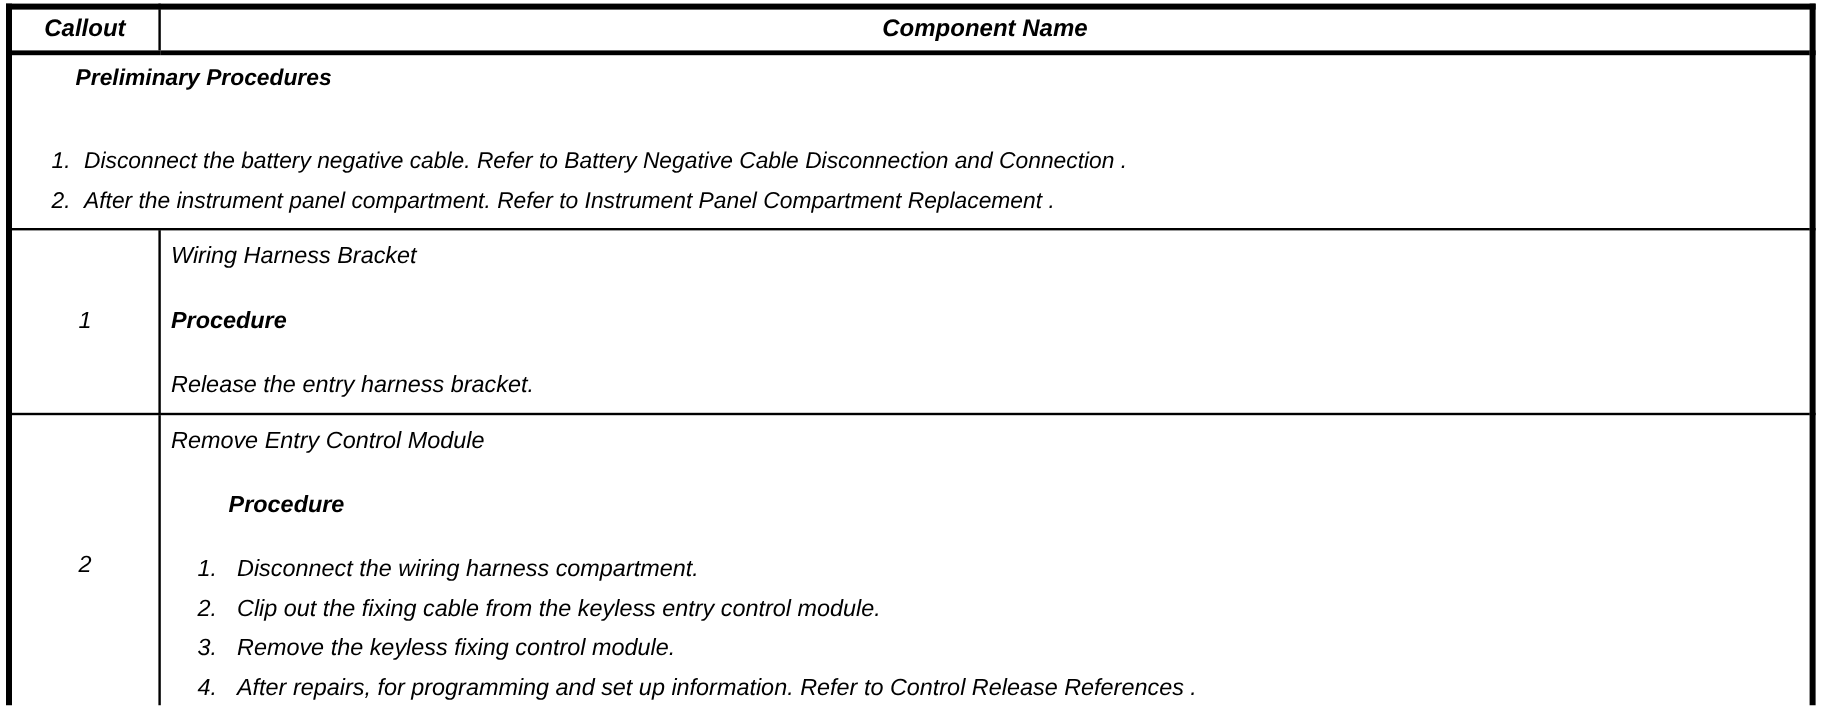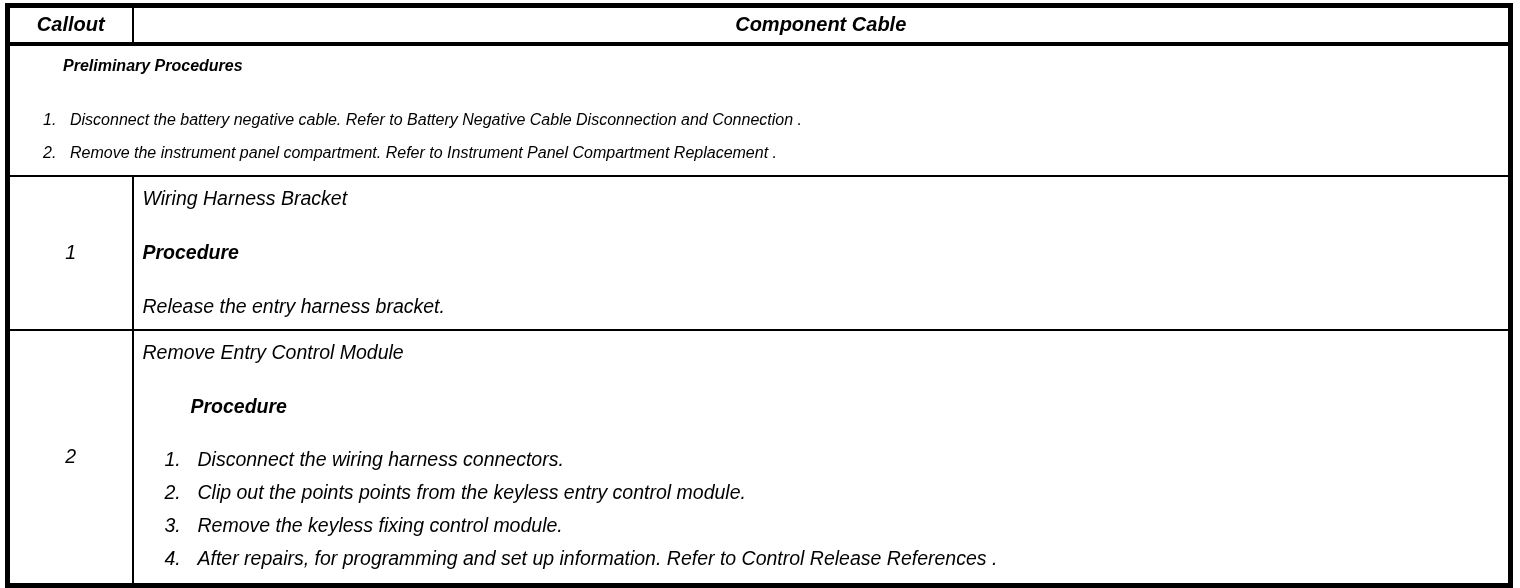--- a/index.html
+++ b/index.html
@@ -36,21 +36,21 @@
     font-weight: bold;
     text-align: center;
     height: 38px;
     vertical-align: middle;
     padding: 4px 2px;
   }
   
   td.prelim-cell {
     height: 125px;
     padding: 9px 10px 6px 5px;
-    font-size: 16px;
+    font-size: 19px;
   }
   .prelim-title {
     margin: 0 0 0 48px;
     font-weight: bold;
     line-height: 21px;
   }
   
   ol.num-list {
     list-style: none;
     counter-reset: n;
@@ -62,21 +62,21 @@
     position: relative;
     line-height: 33px;
   }
   ol.num-list li::before {
     content: counter(n) ".";
     position: absolute;
     left: 0;
     top: 0;
   }
   ol.prelim-list {
-    margin: 27px 0 0 28px;
+    margin: 42px 0 0 28px;
   }
   ol.prelim-list li { padding-left: 27px; }
   
   td.callout-cell {
     text-align: center;
     vertical-align: middle;
     font-size: 19.5px;
     padding: 2px;
   }
   td.content-cell {
@@ -105,49 +105,49 @@
 
 <div class="page">
   <table class="component-table">
     <colgroup>
       <col class="col-callout">
       <col class="col-name">
     </colgroup>
     <thead>
       <tr>
         <th>Callout</th>
-        <th>Component Cable</th>
+        <th>Component Name</th>
       </tr>
     </thead>
     <tbody>
       <tr>
         <td colspan="2" class="prelim-cell">
           <p class="prelim-title">Preliminary Procedures</p>
           <ol class="num-list prelim-list">
             <li>Disconnect the battery negative cable. Refer to Battery Negative Cable Disconnection and Connection .</li>
-            <li>Remove the instrument panel compartment. Refer to Instrument Panel Compartment Replacement .</li>
+            <li>After the instrument panel compartment. Refer to Instrument Panel Compartment Replacement .</li>
           </ol>
         </td>
       </tr>
       <tr>
         <td class="callout-cell row-1-cell">1</td>
         <td class="content-cell row-1-cell">
           <p>Wiring Harness Bracket</p>
           <p class="proc-label">Procedure</p>
           <p class="release-step">Release the entry harness bracket.</p>
         </td>
       </tr>
       <tr>
         <td class="callout-cell row-2-cell">2</td>
         <td class="content-cell row-2-cell">
           <p>Remove Entry Control Module</p>
           <p class="proc-label indented">Procedure</p>
           <ol class="num-list steps-list">
-            <li>Disconnect the wiring harness connectors.</li>
-            <li>Clip out the points points from the keyless entry control module.</li>
+            <li>Disconnect the wiring harness compartment.</li>
+            <li>Clip out the fixing cable from the keyless entry control module.</li>
             <li>Remove the keyless fixing control module.</li>
             <li>After repairs, for programming and set up information. Refer to Control Release References .</li>
           </ol>
         </td>
       </tr>
     </tbody>
   </table>
 </div>
 
 </body></html>

